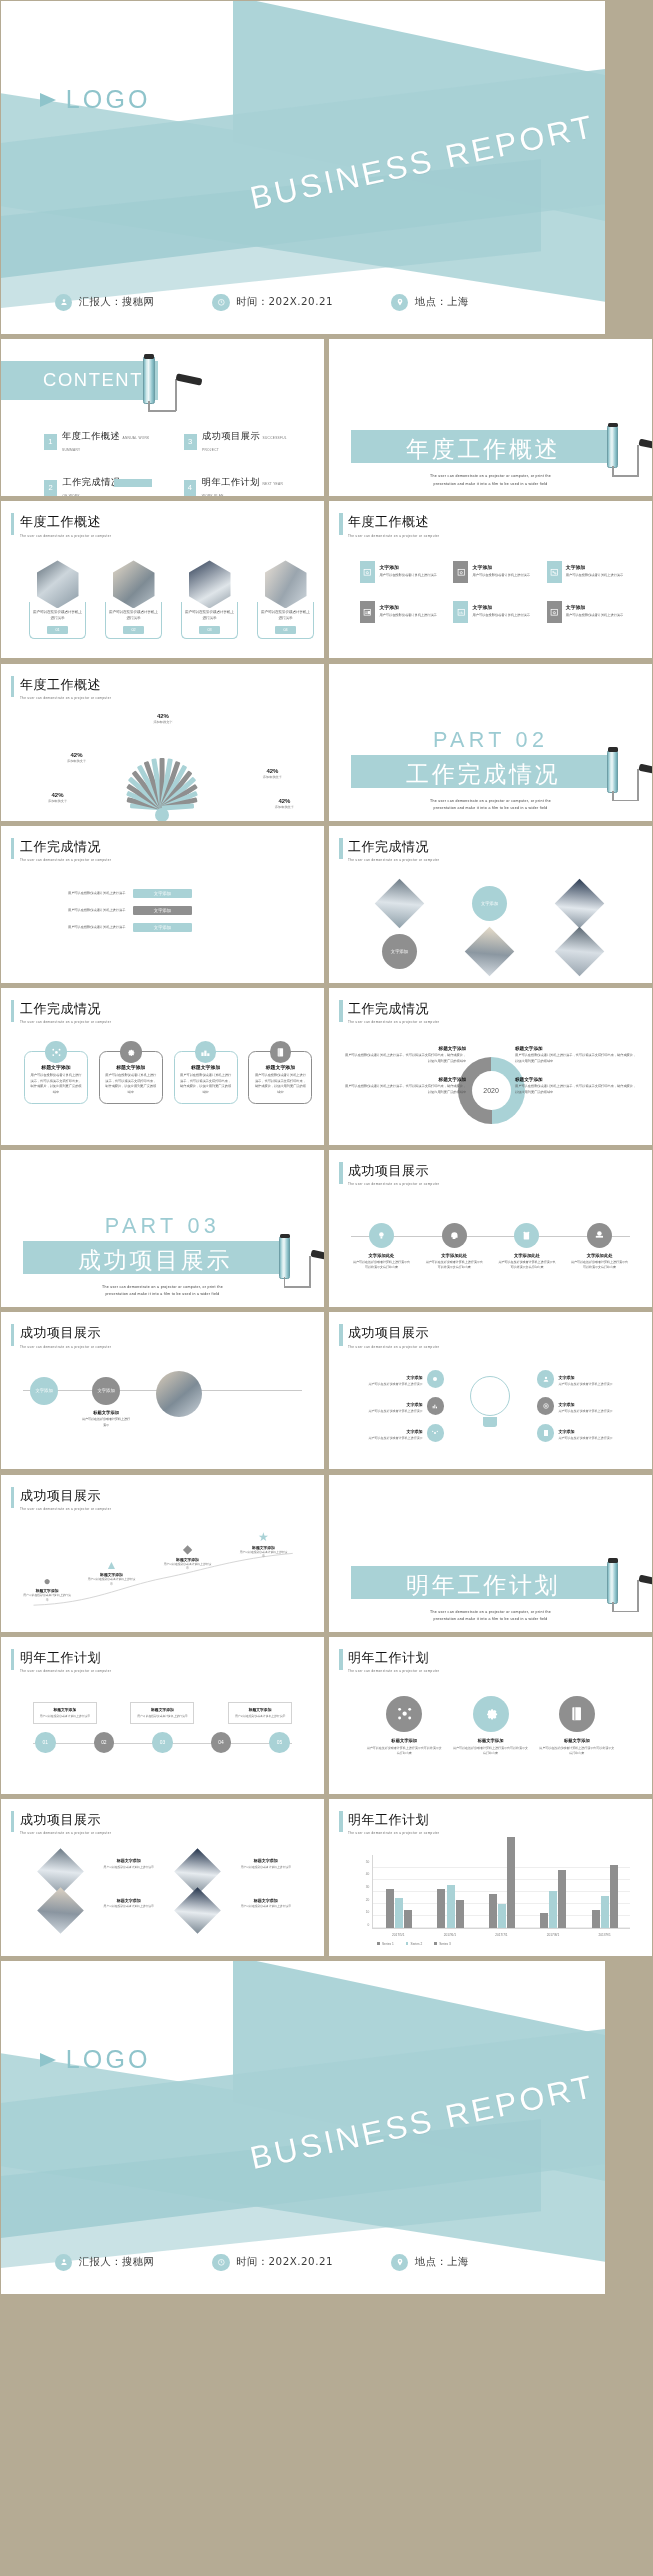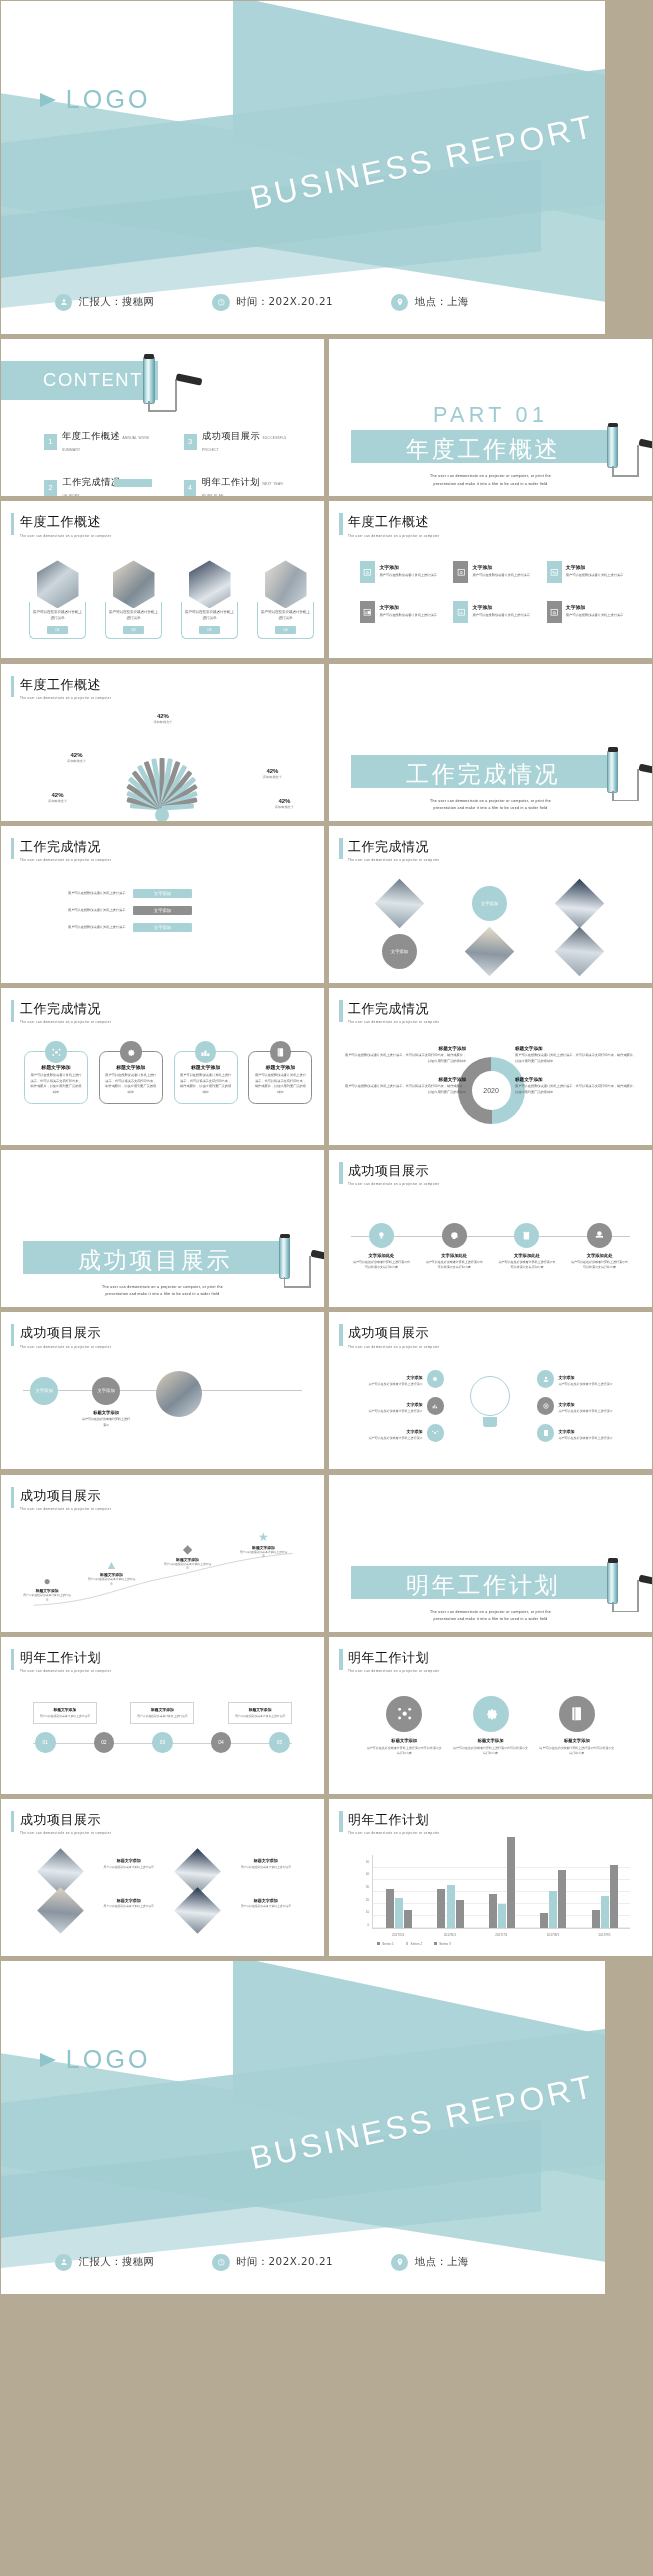--- a/index.html
+++ b/index.html
@@ -339,21 +339,20 @@
       <div class="cts-i">
         <span class="cts-n">4</span>
         <span><span class="zh">明年工作计划</span>
         <span class="en">NEXT  YEAR  WORK  PLAN</span></span>
       </div>
     </div>
     <div style="position:absolute;left:113px;bottom:9.7px;width:38px;height:7.6px;background:#a9d2d6;"></div>
   </div>
   <div class="vgap"></div>
   <div class="slide half">
-    <div class="pt-no">PART  01</div>
     <div class="pt-bar"></div>
     <div class="pt-zh">年度工作概述</div>
     <div class="roller pt-roller">
       <div class="drum"></div>
           <div class="cap"></div>
       <div class="arm"></div>
           <div class="arm arm2"></div>
           <div class="arm arm3"></div>
           <div class="handle"></div>
     </div>
@@ -527,20 +526,21 @@
         <i>添加标题文字</i>
           </div>
       <div class="lbl" style="right:15px;top:82px;width:49px;">
         <b>42%</b>
         <i>添加标题文字</i>
           </div>
     </div>
   </div>
   <div class="vgap"></div>
   <div class="slide half">
+    <div class="pt-no">PART  02</div>
     <div class="pt-bar"></div>
     <div class="pt-zh">工作完成情况</div>
     <div class="roller pt-roller">
       <div class="drum"></div>
           <div class="cap"></div>
       <div class="arm"></div>
           <div class="arm arm2"></div>
           <div class="arm arm3"></div>
           <div class="handle"></div>
         </div>
@@ -692,20 +692,21 @@
         <h5>标题文字添加</h5>
         <p>用户可以在投影仪或者计算机上进行演示，也可以将演示文稿打印出来，制作成胶片，以便应用到更广泛的领域中</p>
           </div>
     </div>
   </div>
 </div>
 <div class="gap"></div>
 
 <div class="row">
   <div class="slide half">
+    <div class="pt-no">PART  03</div>
     <div class="pt-bar"></div>
     <div class="pt-zh">成功项目展示</div>
     <div class="roller pt-roller">
       <div class="drum"></div>
           <div class="cap"></div>
       <div class="arm"></div>
           <div class="arm arm2"></div>
           <div class="arm arm3"></div>
           <div class="handle"></div>
         </div>

